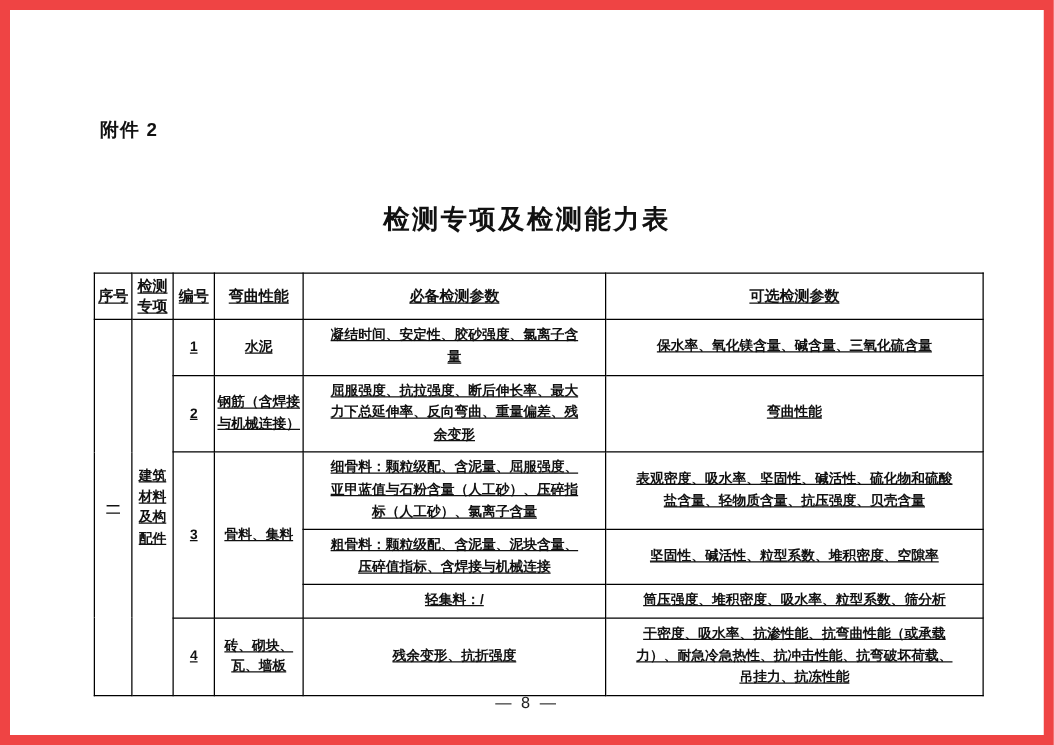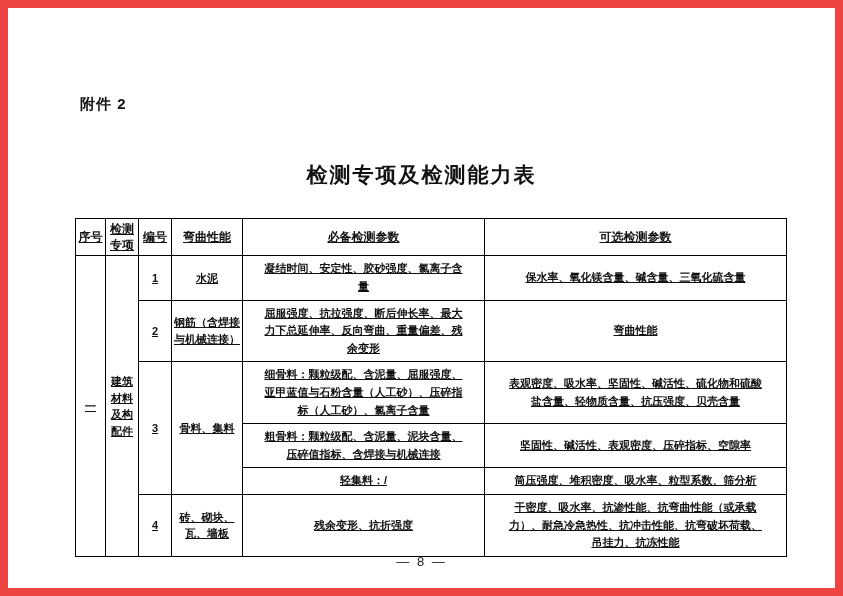--- a/index.html
+++ b/index.html
@@ -134,21 +134,21 @@
 
       <tr class="h-fine">
         <td class="c" rowspan="3">3</td>
         <td class="c" rowspan="3">骨料、集料</td>
         <td class="p">细骨料：颗粒级配、含泥量、屈服强度、亚甲蓝值与石粉含量（人工砂）、压碎指标（人工砂）、氯离子含量</td>
         <td class="p">表观密度、吸水率、坚固性、碱活性、硫化物和硫酸盐含量、轻物质含量、抗压强度、贝壳含量</td>
       </tr>
 
       <tr class="h-coarse">
         <td class="p">粗骨料：颗粒级配、含泥量、泥块含量、压碎值指标、含焊接与机械连接</td>
-        <td class="p">坚固性、碱活性、表观密度、压碎指标、空隙率</td>
+        <td class="p">坚固性、碱活性、粒型系数、堆积密度、空隙率</td>
       </tr>
 
       <tr class="h-light">
         <td class="p">轻集料：/</td>
         <td class="p">筒压强度、堆积密度、吸水率、粒型系数、筛分析</td>
       </tr>
 
       <tr class="h-r4">
         <td class="c">4</td>
         <td class="c">砖、砌块、瓦、墙板</td>

